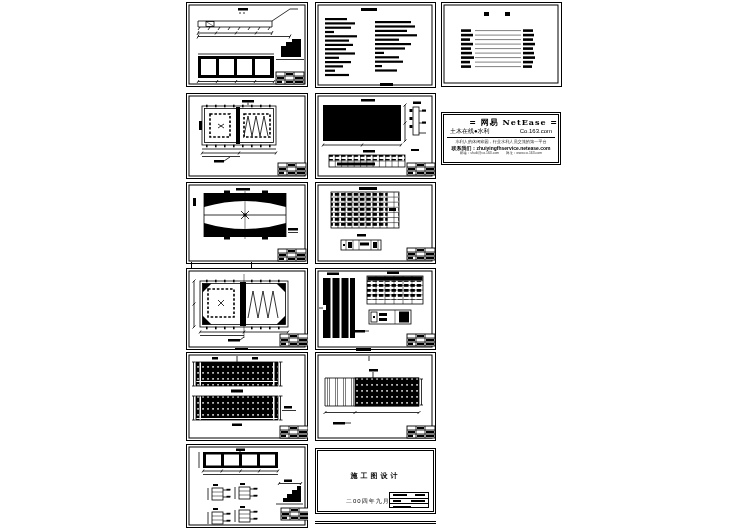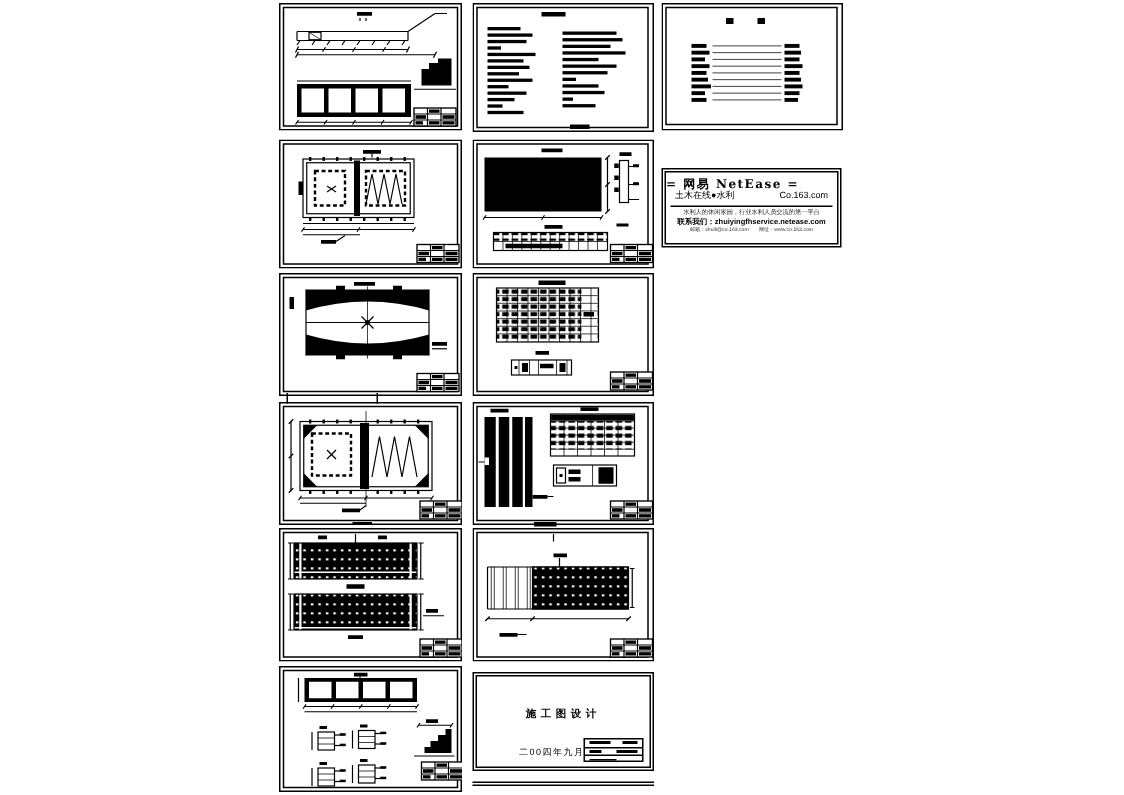--- a/index.html
+++ b/index.html
@@ -13,21 +13,21 @@
   .b{fill:#000;stroke:none}
   .d{fill:none;stroke:#000;stroke-width:1.6;stroke-dasharray:2.6,1.8}
   .w{stroke:#fff;stroke-width:1}
   .thin{stroke-width:0.5}
   .mark{position:absolute;background:#000}
   
   .stamp{position:absolute;left:441px;top:112px;width:120px;height:53px;background:#fff;
          border:1px solid #000;box-sizing:border-box}
   .stamp-in{position:absolute;inset:1px;border:1px solid #000;overflow:hidden}
   .st-title{font-family:"DejaVu Serif",serif;font-weight:bold;font-size:8px;line-height:10px;
-            text-align:left;letter-spacing:1px;margin-top:2px;white-space:nowrap}
+            text-align:right;letter-spacing:1px;margin-top:2px;white-space:nowrap}
   .st-row{display:flex;justify-content:space-between;font-size:6px;line-height:7px;
           padding:0 6px;margin-top:1px}
   .st-rule{border-top:1px solid #000;margin:2px 3px 1px 3px}
   .st-slogan{font-size:4.5px;line-height:6px;text-align:center;color:#222;white-space:nowrap;transform:scale(0.92);transform-origin:center}
   .st-contact{font-size:5px;line-height:6px;text-align:center;font-weight:bold;white-space:nowrap}
   .st-footer{font-size:3.8px;line-height:5px;text-align:center;color:#333;white-space:nowrap;transform:scale(0.9);transform-origin:center}
   
   .cover{left:315px;top:448px;width:121px;height:66px;border:1px solid #000;box-sizing:border-box}
   .cover-in{position:absolute;inset:1px;border:1px solid #000}
   .cover-title{position:absolute;left:0;right:0;top:20px;text-align:center;

